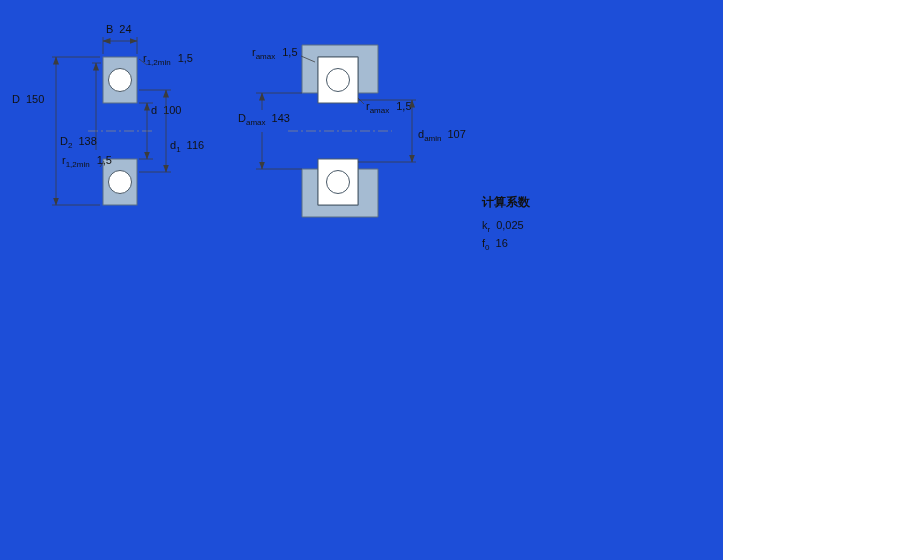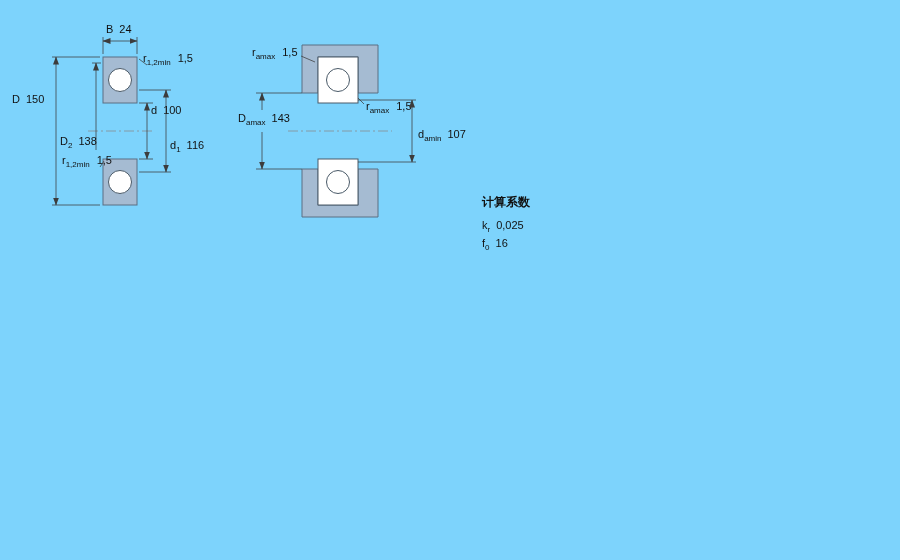--- a/index.html
+++ b/index.html
@@ -1,16 +1,16 @@
 <!DOCTYPE html>
 <html><head>
 <meta charset="utf-8">
 <style>
   html,body{margin:0;padding:0;background:#ffffff;width:900px;height:560px;overflow:hidden;}
-  .stage{position:relative;width:900px;height:560px;background:#7dd3fc;}
+  .stage{position:relative;width:723px;height:560px;background:#1d4ed8;}
   svg{position:absolute;left:0;top:0;}
   text{font-family:"Liberation Sans","DejaVu Sans",sans-serif;font-size:11px;fill:#111;}
   .sub{font-size:8px;}
   .heading{font-size:12px;font-weight:bold;}
   .section-fill{fill:#a5bbd2;stroke:#5a6e83;stroke-width:1;}
   .bearing-outline{fill:#ffffff;stroke:#4a5a68;stroke-width:1;}
   .ball{fill:#ffffff;stroke:#4a5a68;stroke-width:1;}
   .dimline,.extline,.leader{stroke:#3c3c3c;stroke-width:0.75;fill:none;}
   .centerline{stroke:#8a8a8a;stroke-width:0.75;stroke-dasharray:10 3 2 3;fill:none;}
 </style>

